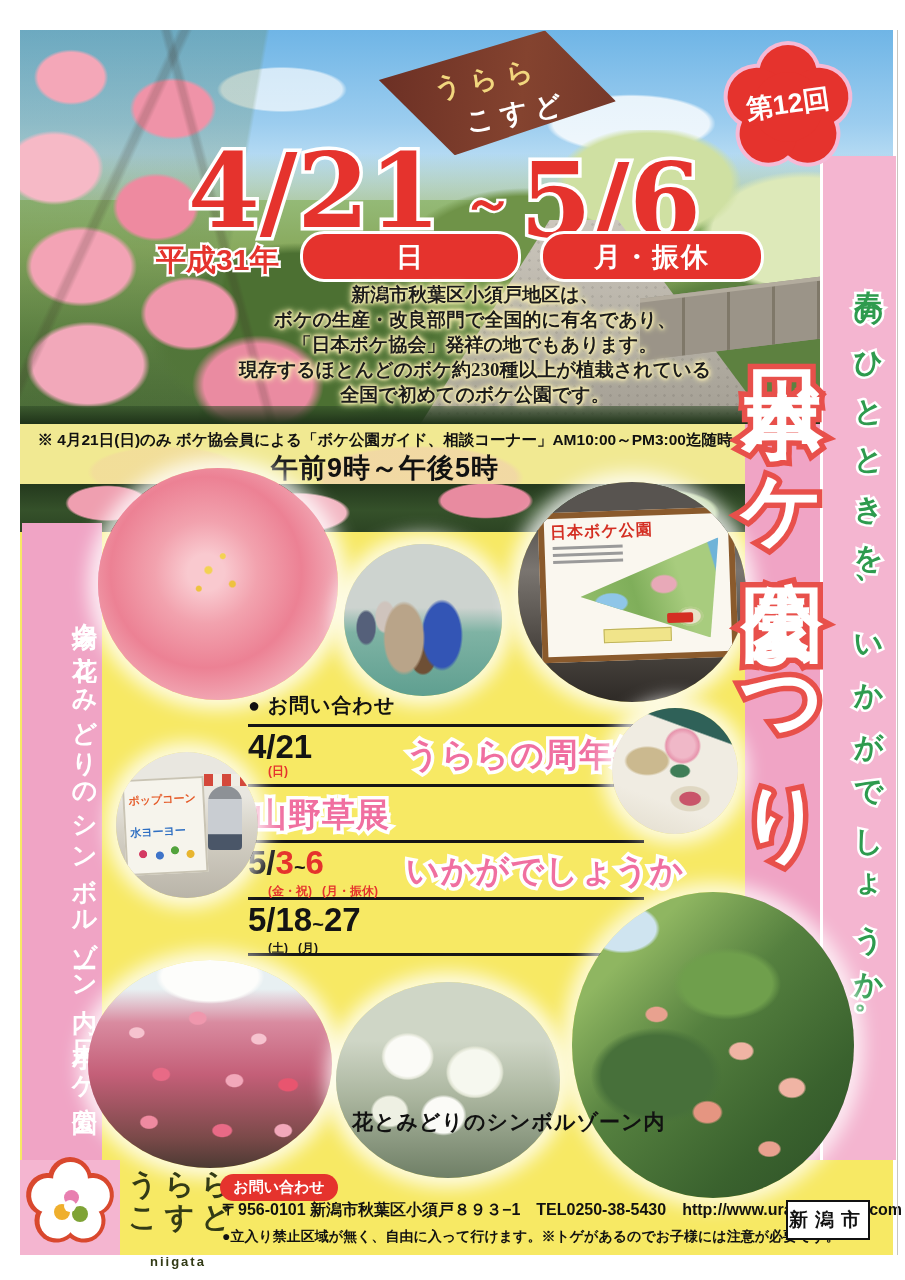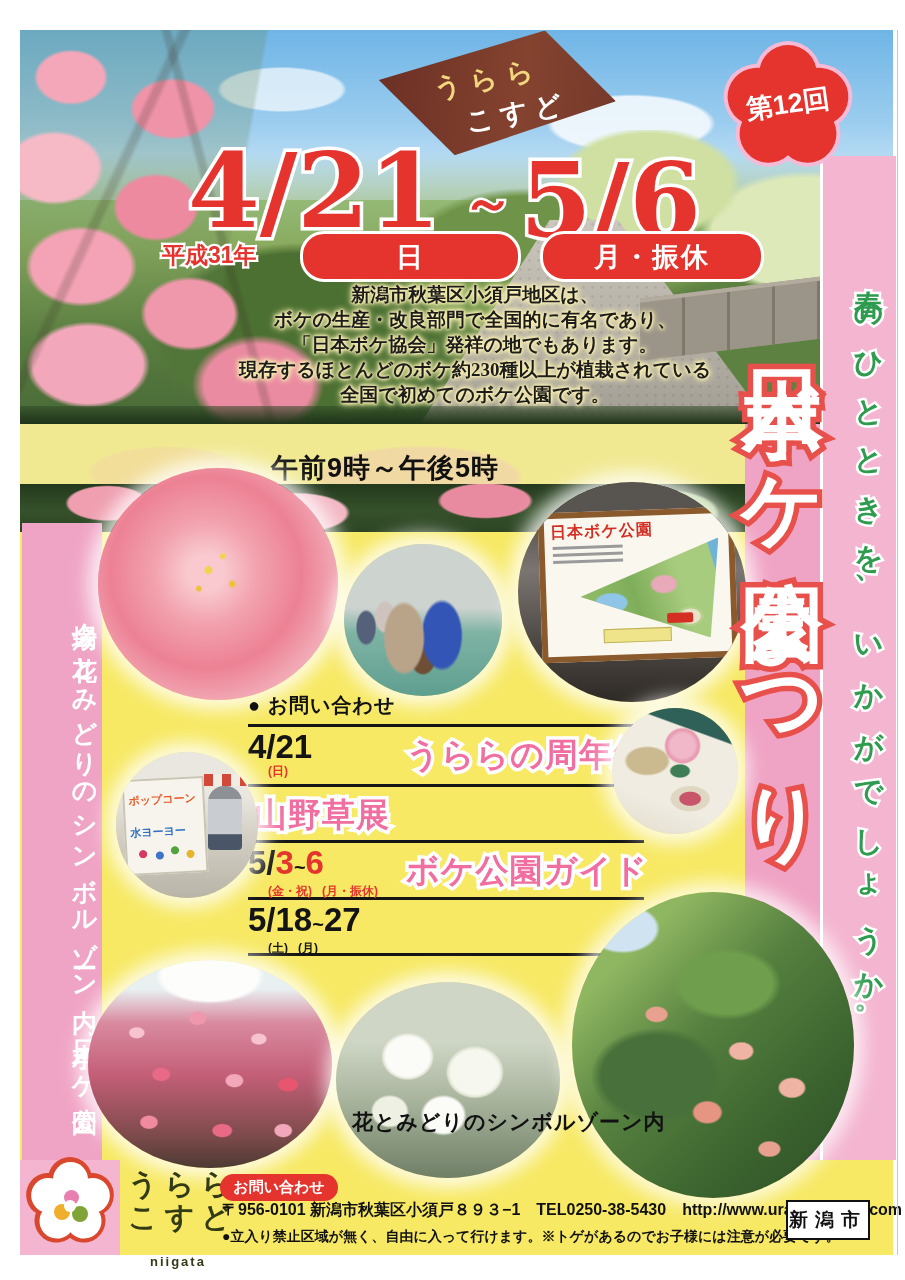--- a/index.html
+++ b/index.html
@@ -78,21 +78,21 @@
     color:#f2d77e;font-weight:bold;font-size:27px;letter-spacing:9px;}
   .roof-line2{position:absolute;left:84px;top:62px;transform:rotate(-7deg);
     color:#fff;font-weight:bold;font-size:27px;letter-spacing:7px;}
 
   
   .date-big{font-family:"DejaVu Serif","Liberation Serif",serif;font-weight:bold;
     color:var(--accent-red,#e5332d);-webkit-text-stroke:7px #fff;paint-order:stroke fill;z-index:6;}
   .date-start{left:188px;top:130px;font-size:103px;}
   .date-tilde{left:462px;top:168px;font-size:52px;-webkit-text-stroke:5px #fff;}
   .date-end{left:520px;top:140px;font-size:103px;}
-  .era{left:162px;top:240px;font-size:23px;font-weight:bold;color:var(--accent-red,#e5332d);
+  .era{left:156px;top:240px;font-size:30px;font-weight:bold;color:var(--accent-red,#e5332d);
     -webkit-text-stroke:4.5px #fff;paint-order:stroke fill;z-index:6;}
   .pill{height:45px;border-radius:24px;background:var(--accent-red,#e5332d);border:3.5px solid #fff;
     color:#fff;font-weight:bold;font-size:27px;display:flex;align-items:center;justify-content:center;
     z-index:6;letter-spacing:2px;}
   .pill-start{left:300px;top:231px;width:215px;}
   .pill-end{left:540px;top:231px;width:218px;}
 
   .description{left:205px;top:282px;width:540px;text-align:center;z-index:6;
     font-family:"Liberation Serif",serif;font-size:19px;font-weight:600;line-height:25px;color:#1c1c1c;
     white-space:pre-line;
@@ -304,20 +304,21 @@
   <div class="abs era">平成31年</div>
   <div class="abs pill pill-start">日</div>
   <div class="abs pill pill-end">月・振休</div>
 
   <div class="abs description">新潟市秋葉区小須戸地区は、
 ボケの生産・改良部門で全国的に有名であり、
 「日本ボケ協会」発祥の地でもあります。
 現存するほとんどのボケ約230種以上が植栽されている
 全国で初めてのボケ公園です。</div>
 
+  <div class="abs notice-line">※ 4月21日(日)のみ ボケ協会員による「ボケ公園ガイド、相談コーナー」AM10:00～PM3:00迄随時</div>
   <div class="abs hours-line">午前9時～午後5時</div>
 
   <div class="abs badge">
     <div class="flower b-back">
       <div class="petal a1"></div>
         <div class="petal a2"></div>
         <div class="petal a3"></div>
       <div class="petal a4"></div>
         <div class="petal a5"></div>
         <div class="core"></div>
@@ -358,21 +359,21 @@
           <div class="ev-title">うららの周年祭</div>
         </div>
         <div class="event-row">
           <div class="ev-title">山野草展</div>
         </div>
         <div class="event-row">
           <div class="ev-date">
             <div class="ev-big"><span>5/</span><span class="red">3</span><span class="tilde">~</span><span class="red">6</span></div>
             <div class="ev-small"><span class="red">(金・祝)</span><span class="red">(月・振休)</span></div>
           </div>
-          <div class="ev-title">ボケ公園ガイド</div>
+          <div class="ev-title">いかがでしょうか</div>
         </div>
         <div class="event-row">
           <div class="ev-date">
             <div class="ev-big"><span>5/18</span><span class="tilde">~</span><span>27</span></div>
             <div class="ev-small"><span>(土)</span><span>(月)</span></div>
           </div>
         </div>
       </div>
   </div>
 

